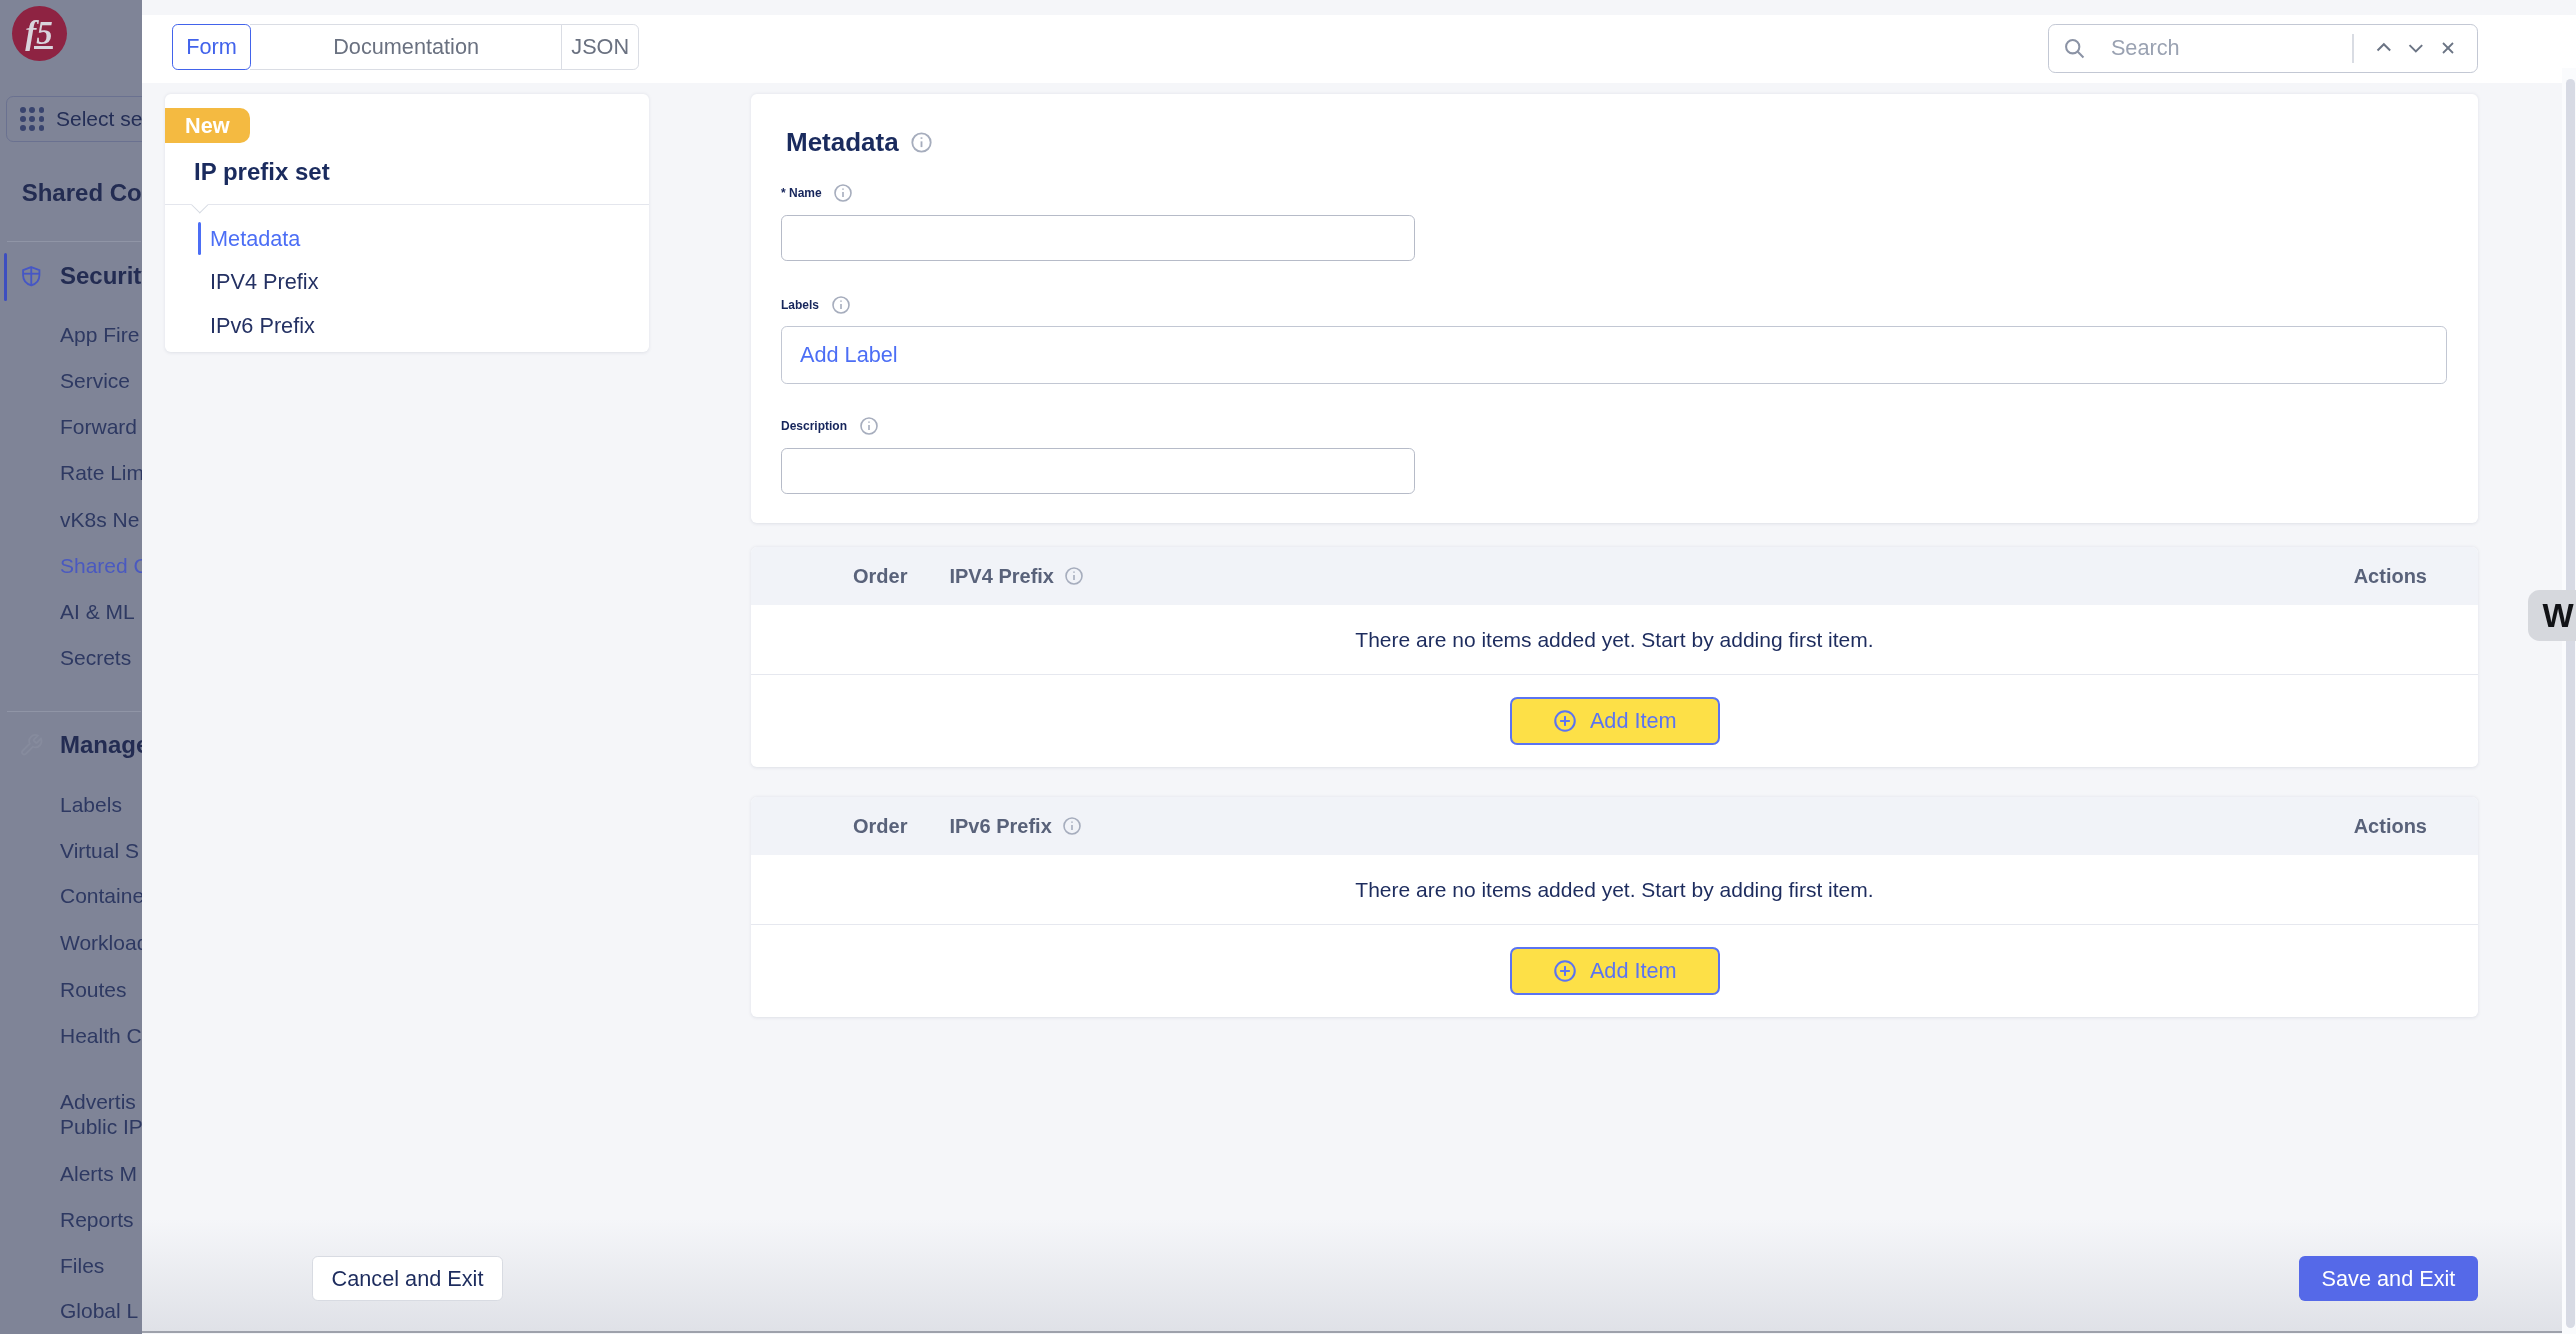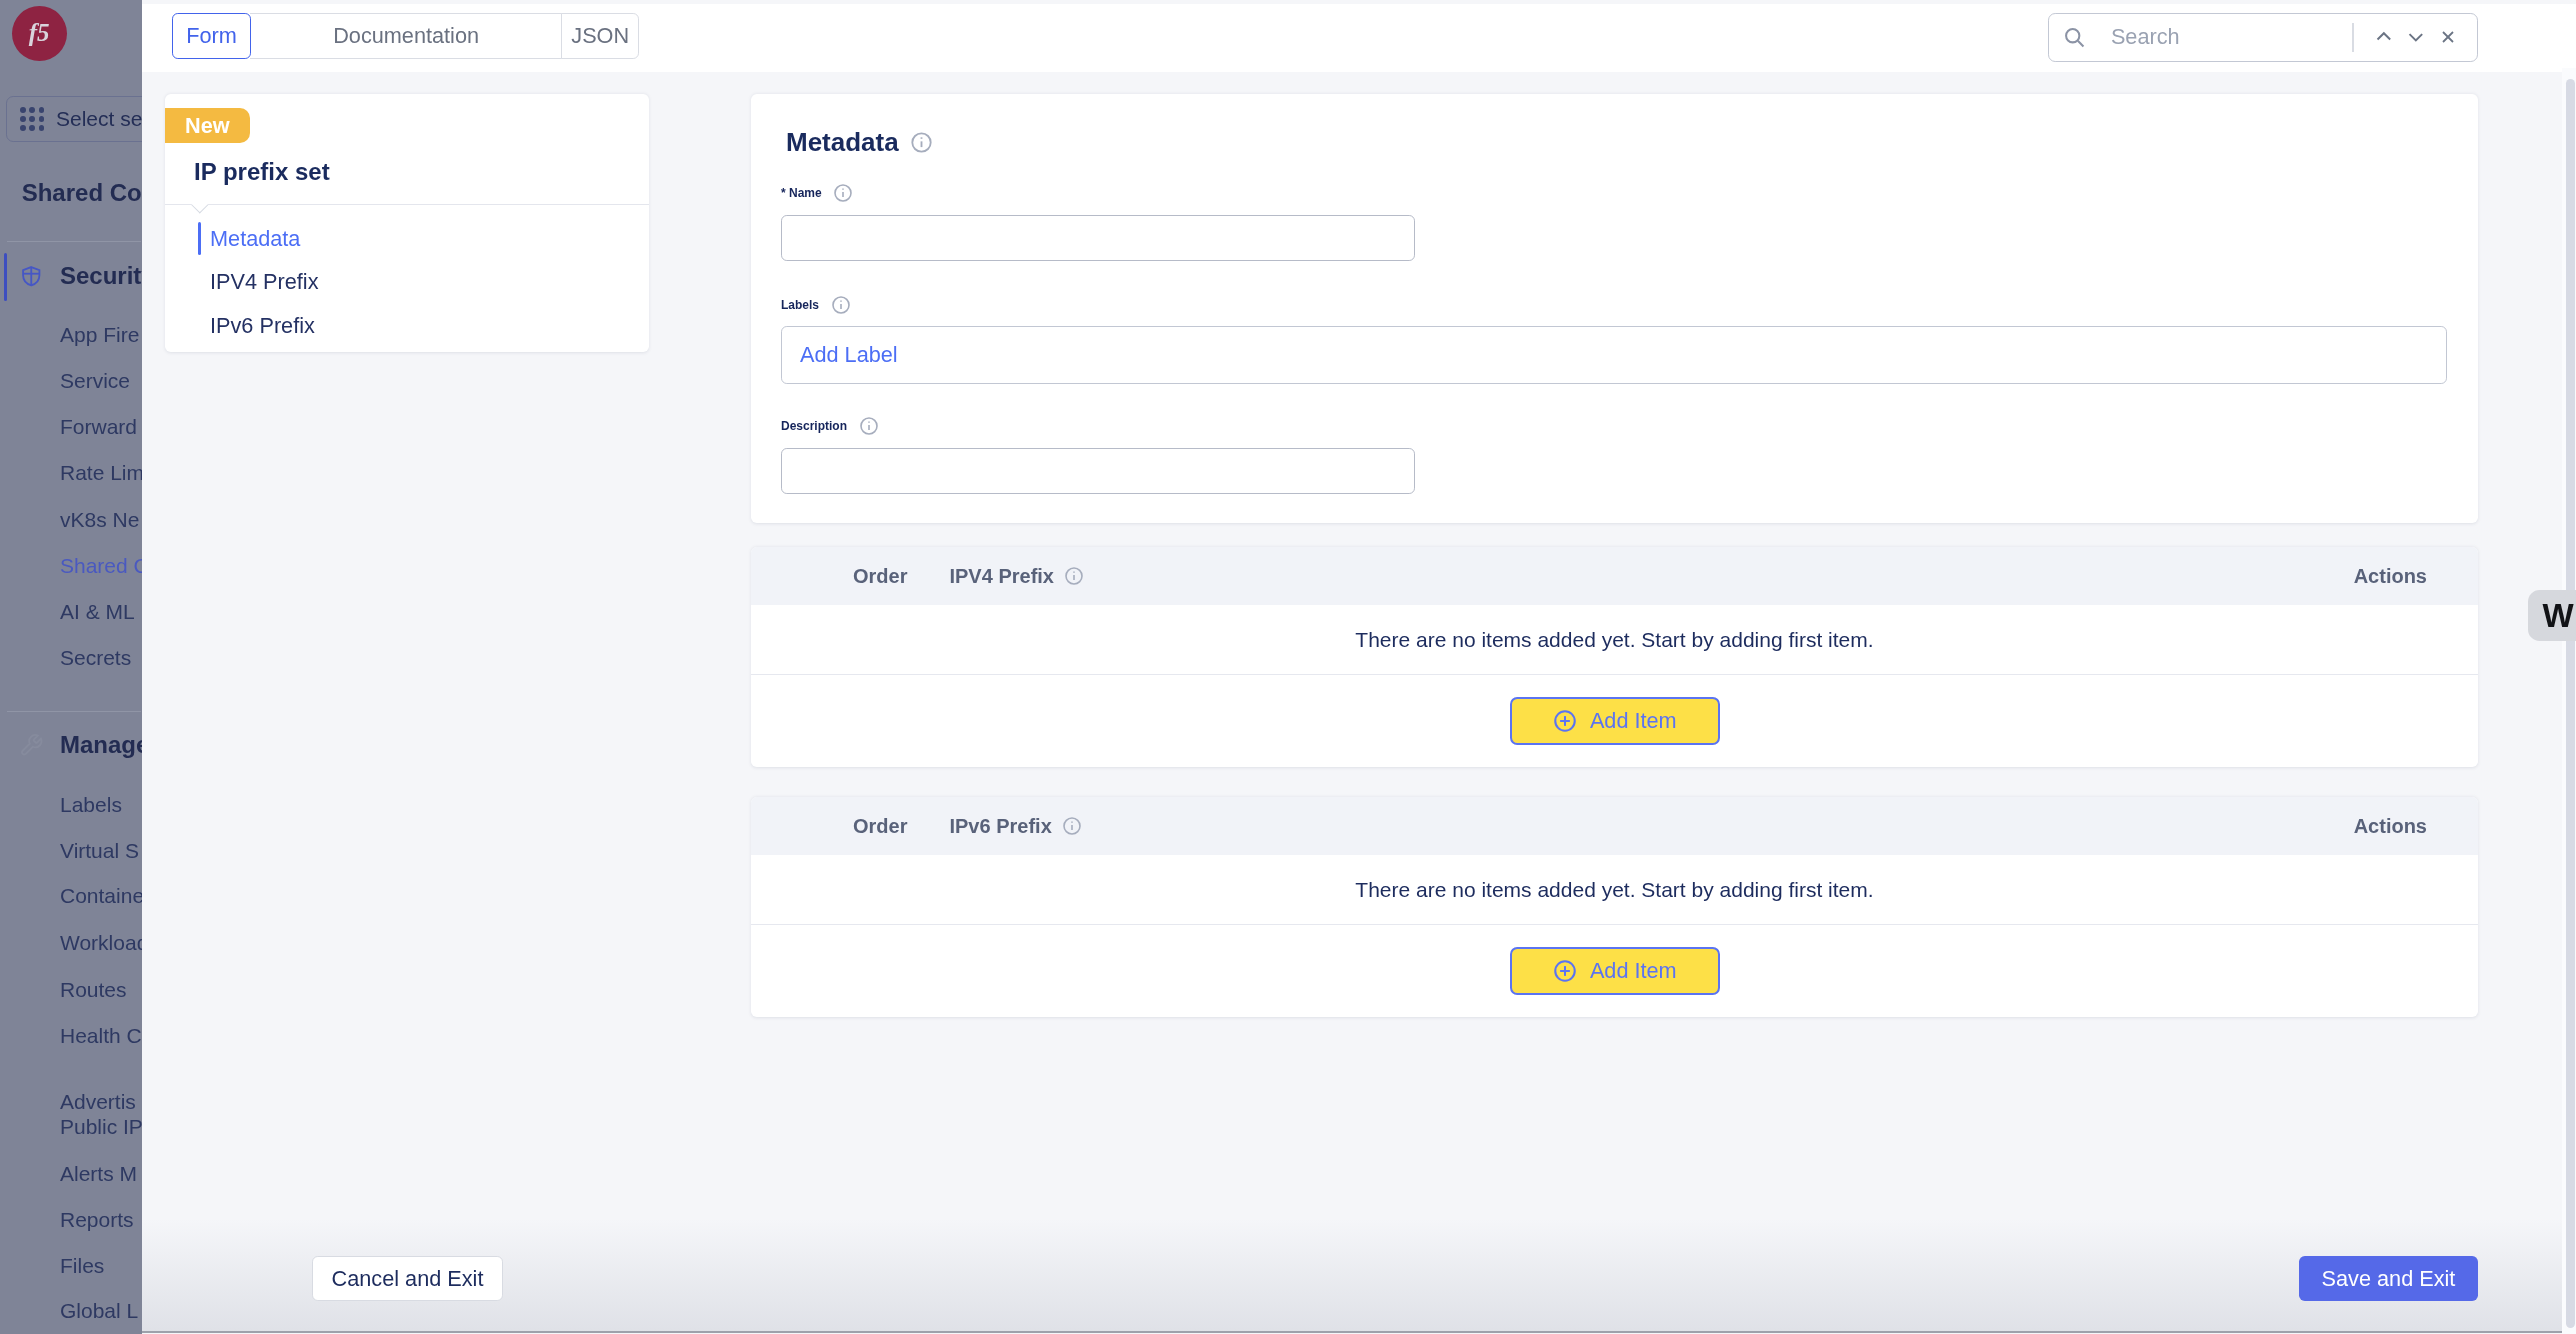--- a/index.html
+++ b/index.html
@@ -4,36 +4,36 @@
 <style>
   * { margin:0; padding:0; box-sizing:border-box; }
   html,body { width:2576px; height:1334px; overflow:hidden; font-family:"Liberation Sans", sans-serif; }
   .abs { position:absolute; }
   #stage { position:relative; width:2576px; height:1334px; background:#f5f6f9; }
 
   
   #sidebar { left:0; top:0; width:142px; height:1334px; background:#7f8497; overflow:hidden; }
   .logo-circle { left:11.6px; top:5.8px; width:55px; height:55px; border-radius:50%; background:#8e2342;
                  display:flex; align-items:center; justify-content:center; }
-  .logo-circle span { color:#d9d4dc; font-size:25px; font-weight:bold; font-style:italic; font-family:"Liberation Serif", serif; }
+  .logo-circle span { color:#d9d4dc; font-size:33px; font-weight:bold; font-style:italic; font-family:"Liberation Serif", serif;text-decoration:underline; }
   #select-service { left:5.8px; top:96px; width:180px; height:46px; border:1.4px solid #6a7190; border-radius:7.2px;
                     display:flex; align-items:center; gap:11.6px; padding-left:13px; color:#242e56; font-size:21px; }
   .grid-icon { display:grid; grid-template-columns:repeat(3,5.8px); grid-template-rows:repeat(3,5.8px); gap:3.6px; }
   .grid-icon i { width:5.8px; height:5.8px; border-radius:50%; background:#39446e; }
   .sb-title { left:21.7px; top:179px; font-size:24px; font-weight:bold; color:#232c52; white-space:nowrap; }
   .sb-divider { left:7.2px; height:1.4px; background:#9095a6; width:134px; }
   .sb-activebar { left:3.6px; width:3.6px; background:#3d4ec0; border-radius:2.2px; }
   .sb-heading { left:60px; font-size:24px; font-weight:bold; color:#232c52; white-space:nowrap; }
   .sb-item { left:60px; font-size:21px; color:#2e3962; white-space:nowrap; }
   .sb-item.active { color:#4a59c0; }
   .sb-icon { left:19px; width:24.5px; height:24.5px; }
 
   
   #modal { left:142px; top:0; width:2434px; height:1334px; background:#f5f6f9; overflow:hidden; }
-  #topbar { left:0; top:4px; width:2434px; height:68px; background:#ffffff; }
+  #topbar { left:0; top:15px; width:2434px; height:68px; background:#ffffff; }
   #footer-grad { left:0; top:1219px; width:2434px; height:114px;
                  background:linear-gradient(to bottom, rgba(226,228,233,0) 0%, #dfe1e7 100%); }
   #bottom-line { left:0; top:1331px; width:2434px; height:2.2px; background:#9ea1ab; }
 
   
   #tabs { left:30px; top:9.4px; height:46px; display:flex; }
   .tab { height:46px; display:flex; align-items:center; justify-content:center; font-size:21.7px; background:#fff; }
   #tab-form { width:79px; border:1.4px solid #4263eb; border-radius:5.8px; color:#4263eb; z-index:2; }
   #tab-doc  { width:313px; border-top:1.4px solid #dadde4; border-bottom:1.4px solid #dadde4; color:#6a7180; }
   #tab-json { width:78px; border:1.4px solid #dadde4; border-left:1.4px solid #dadde4; border-radius:0 5.8px 5.8px 0;

